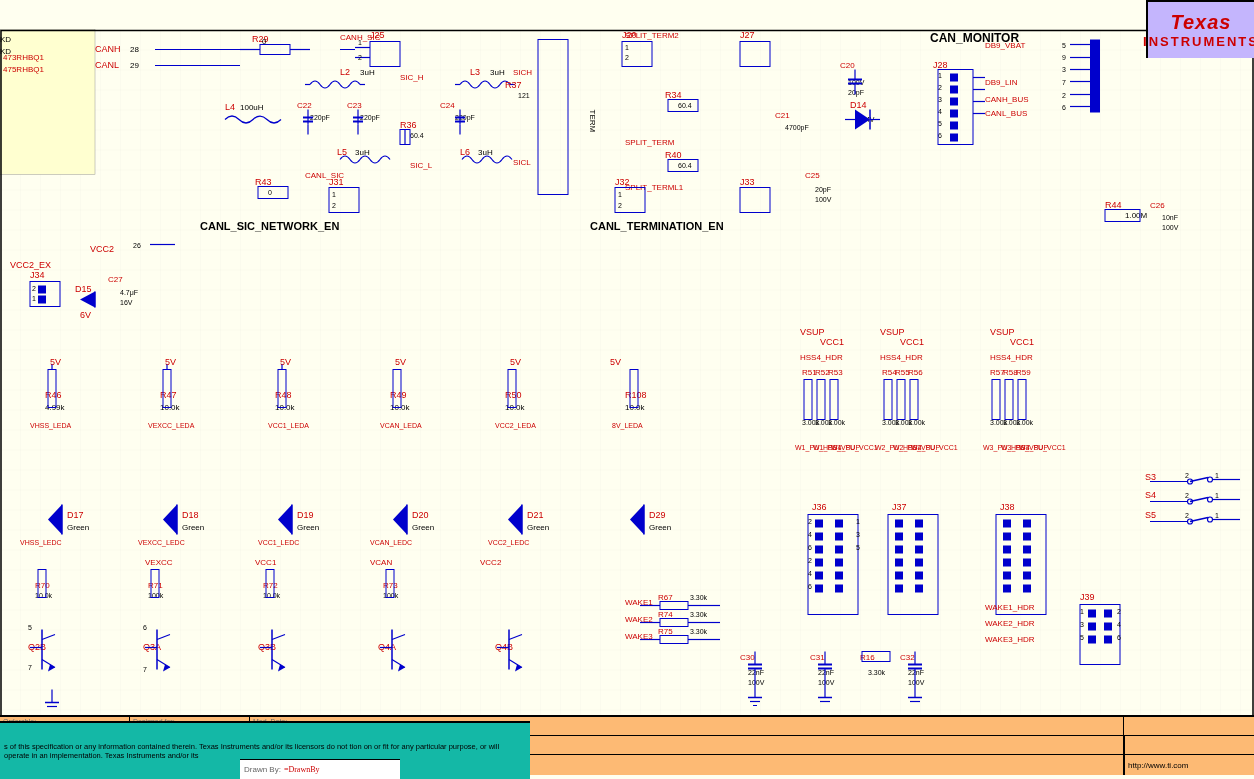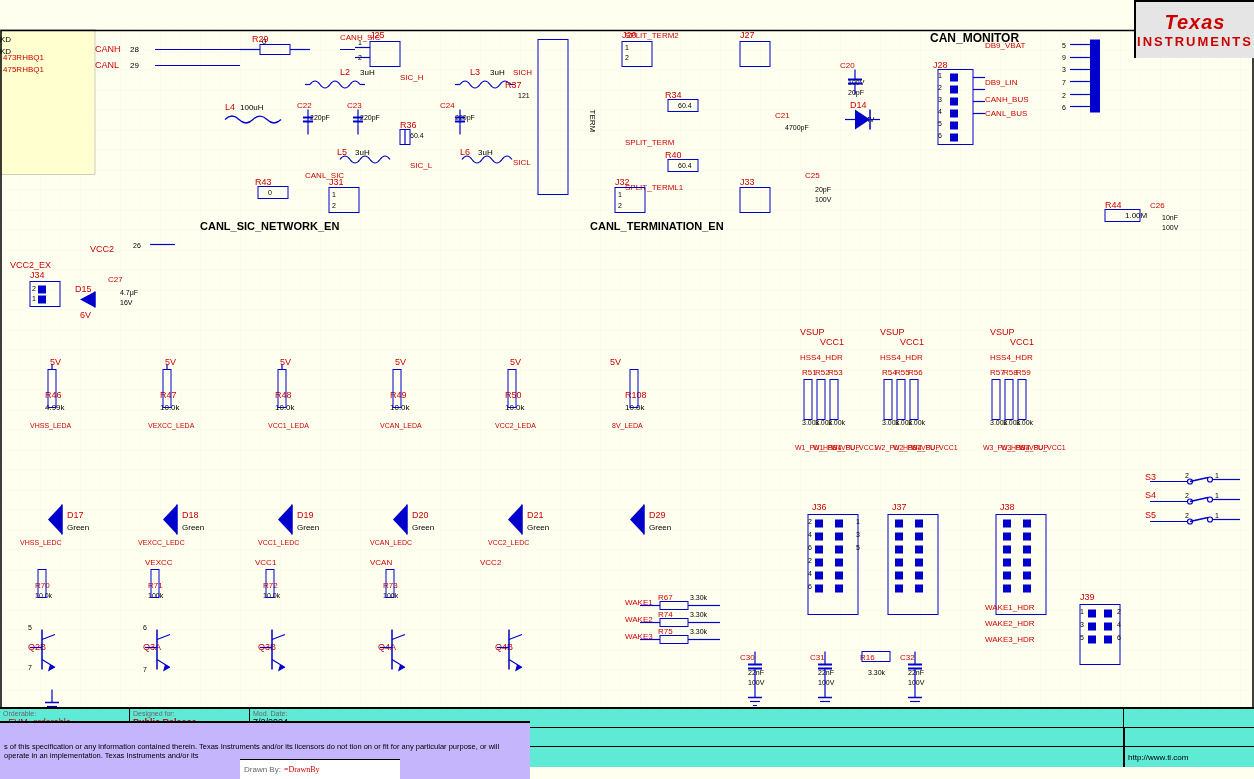--- a/index.html
+++ b/index.html
@@ -700,21 +700,21 @@
     <line x1="52" y1="660" x2="52" y2="673" stroke="#0000cc" stroke-width="1.2"></line>
     <line x1="45" y1="673" x2="59" y2="673" stroke="#0000cc" stroke-width="1.5"></line>
     <line x1="47" y1="677" x2="57" y2="677" stroke="#0000cc" stroke-width="1.2"></line>
 
     <line x1="52" y1="335" x2="52" y2="340" stroke="#0000cc" stroke-width="1.2"></line>
     <line x1="167" y1="335" x2="167" y2="340" stroke="#0000cc" stroke-width="1.2"></line>
     <line x1="282" y1="335" x2="282" y2="340" stroke="#0000cc" stroke-width="1.2"></line>
 
   </svg>
 
-  <div id="title-block-container" style="position:absolute; bottom:12px; left:0; width:1254px; background:#5eead4; border-top:2px solid #000;">
+  <div id="title-block-container" style="position:absolute; bottom:4px; left:0; width:1254px; background:#fdba74; border-top:2px solid #000;">
 
     <div class="tb-row1" style="display:flex; height:19px; border-bottom:1px solid #000;">
       <div class="tb-cell" style="width:130px; border-right:1px solid #000;">
         <span class="lbl">Orderable:</span>
         <span class="val val-red">=EVM_orderable</span>
       </div>
       <div class="tb-cell" style="width:120px; border-right:1px solid #000;">
         <span class="lbl">Designed for:</span>
         <span class="val" style="color:#cc0000; font-weight:bold;">Public Release</span>
       </div>
@@ -767,26 +767,26 @@
         <span class="val" style="font-size:8px;">INT168E3_TCAN284x SchDoc</span>
         <span class="lbl" style="margin-left:8px;">Size:</span>
         <span class="val">B</span>
       </div>
       <div class="tb-cell" style="width:130px; border-left:1px solid #000; font-size:8px;">
         <span>http://www.ti.com</span>
       </div>
     </div>
   </div>
 
-  <div id="ti-logo" style="position:absolute; bottom:0; right:0; width:120px; height:58px; border-left:2px solid #000; border-top:2px solid #000; background:#e5e5e5; display:flex; flex-direction:column; align-items:center; justify-content:center;">
+  <div id="ti-logo" style="position:absolute; bottom:0; right:0; width:108px; height:58px; border-left:2px solid #000; border-top:2px solid #000; background:#c4b5fd; display:flex; flex-direction:column; align-items:center; justify-content:center;">
     <span class="ti-text-texas" style="font-size:20px; font-weight:bold; color:#cc0000; font-style:italic; letter-spacing:1px;">Texas</span>
     <span class="ti-text-instruments" style="font-size:13px; font-weight:bold; color:#cc0000; letter-spacing:2px; text-transform:uppercase;">Instruments</span>
   </div>
 
-  <div id="disclaimer-bar" style="position:absolute; bottom:0; left:0; width:530px; height:58px; background:#c4b5fd; padding:2px 4px; font-size:7.5px; color:#000; display:flex; align-items:center; border-top:2px solid #000;">
+  <div id="disclaimer-bar" style="position:absolute; bottom:0; left:0; width:530px; height:58px; background:#14b8a6; padding:2px 4px; font-size:7.5px; color:#000; display:flex; align-items:center; border-top:2px solid #000;">
     <span>s of this specification or any information contained therein. Texas Instruments and/or its licensors do not tion on or fit for any particular purpose, or will operate in an implementation. Texas Instruments and/or its</span>
   </div>
 
   <div style="position:absolute; bottom:0; left:240px; width:160px; height:20px; background:#fff; display:flex; align-items:center; padding:0 4px; font-size:8px; border-top:1px solid #000;">
     <span style="color:#666;">Drawn By:</span>
     <span style="margin-left:3px; color:#cc0000;font-family:Liberation Serif, serif;">=DrawnBy</span>
   </div>
 
 </div>
 

